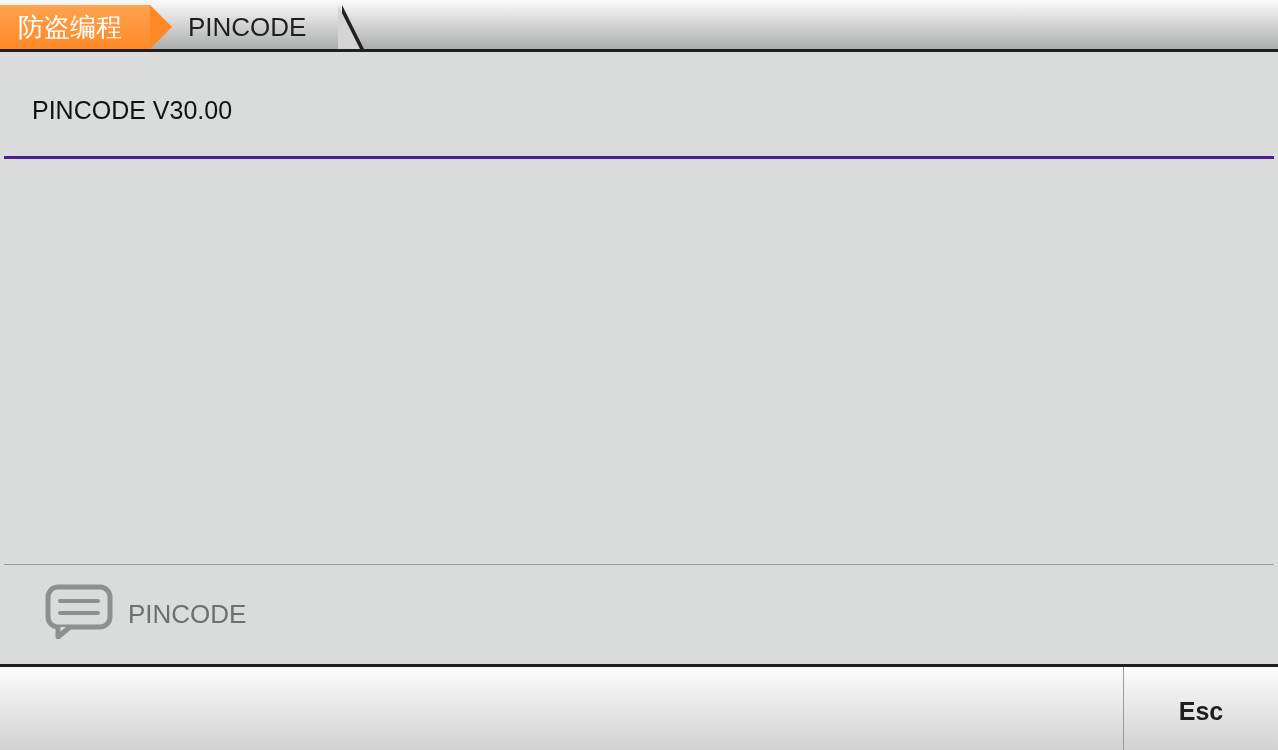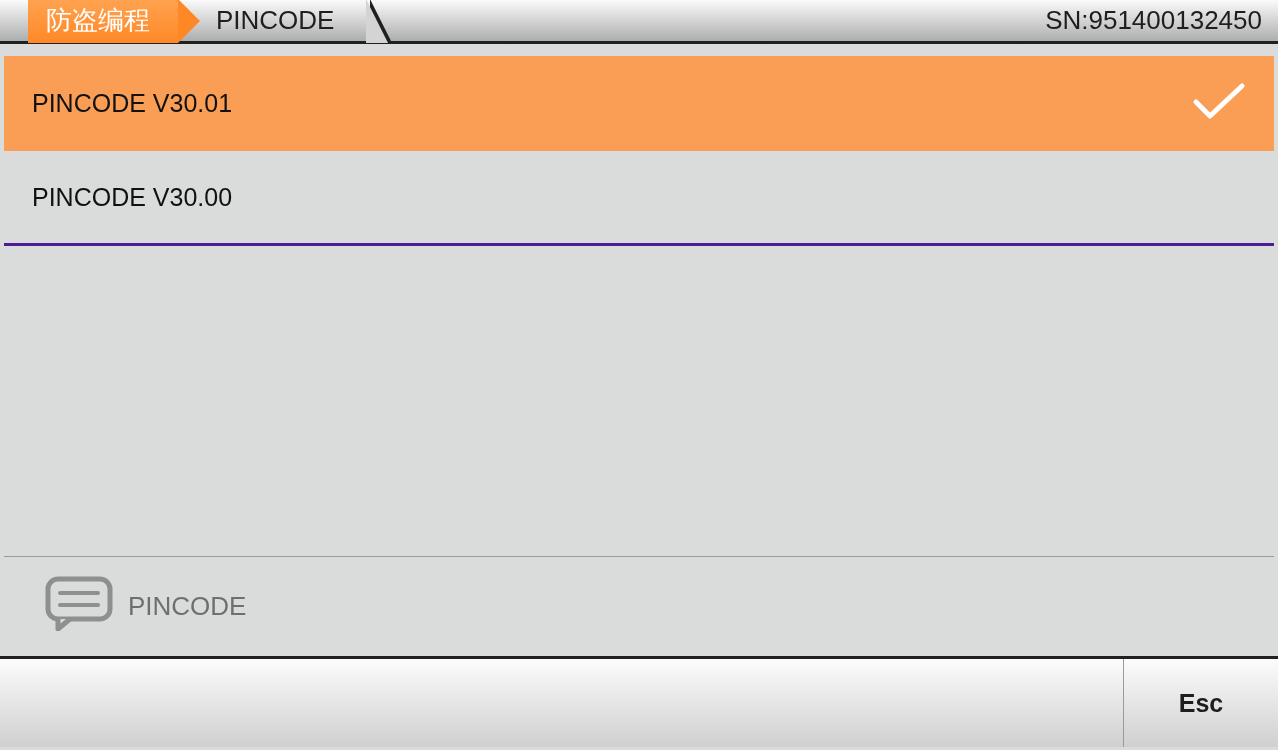--- a/index.html
+++ b/index.html
@@ -8,27 +8,26 @@
       box-sizing: border-box;
     }
     body {
       font-family: Arial, "Microsoft YaHei", sans-serif;
       width: 1278px;
       height: 750px;
       overflow: hidden;
       background: #dadcdb;
     }
     .header {
-      height: 44px;
+      height: 52px;
       background: linear-gradient(to bottom, #fafafa 0%, #d4d4d4 50%, #acaeae 100%);
       display: flex;
-      align-items: center;
+      align-items: flex-end;
       position: relative;
       border-bottom: 3px solid #202020;
-      padding-left: 28px;
     }
     .tab-a {
       position: relative;
       height: 44px;
       display: flex;
       align-items: center;
       padding: 0 28px 0 18px;
       color: #fff;
       font-size: 26px;
       font-weight: 400;
@@ -159,33 +158,24 @@
 </head>
 <body>
 
 <div class="header">
   <div class="tab-a">
     <span>防盗编程</span>
   </div>
   <div class="tab-b">
     <span>PINCODE</span>
   </div>
-  <div class="header-sn">SN:951400132450</div>
 </div>
 
 <div class="main">
   <div class="list">
-    <div class="list-item selected">
-      <span>PINCODE V30.01</span>
-      <span>
-        <svg class="check-icon" viewBox="0 0 54 42">
-          <path d="M4 22 L18 36 L50 6" stroke="#ffffff" stroke-width="5" fill="none" stroke-linecap="round" stroke-linejoin="round"></path>
-        </svg>
-      </span>
-    </div>
     <div class="list-item">
       <span>PINCODE V30.00</span>
     </div>
   </div>
   <div class="spacer"></div>
   <div class="notes-row">
     <span>
       <svg class="chat-icon" viewBox="0 0 70 56">
         <rect x="4" y="4" width="62" height="40" rx="10" ry="10" stroke="#8e9090" stroke-width="5" fill="none"></rect>
         <path d="M14 44 L14 54 L26 44" stroke="#8e9090" stroke-width="5" fill="#dadcdb" stroke-linejoin="round"></path>

